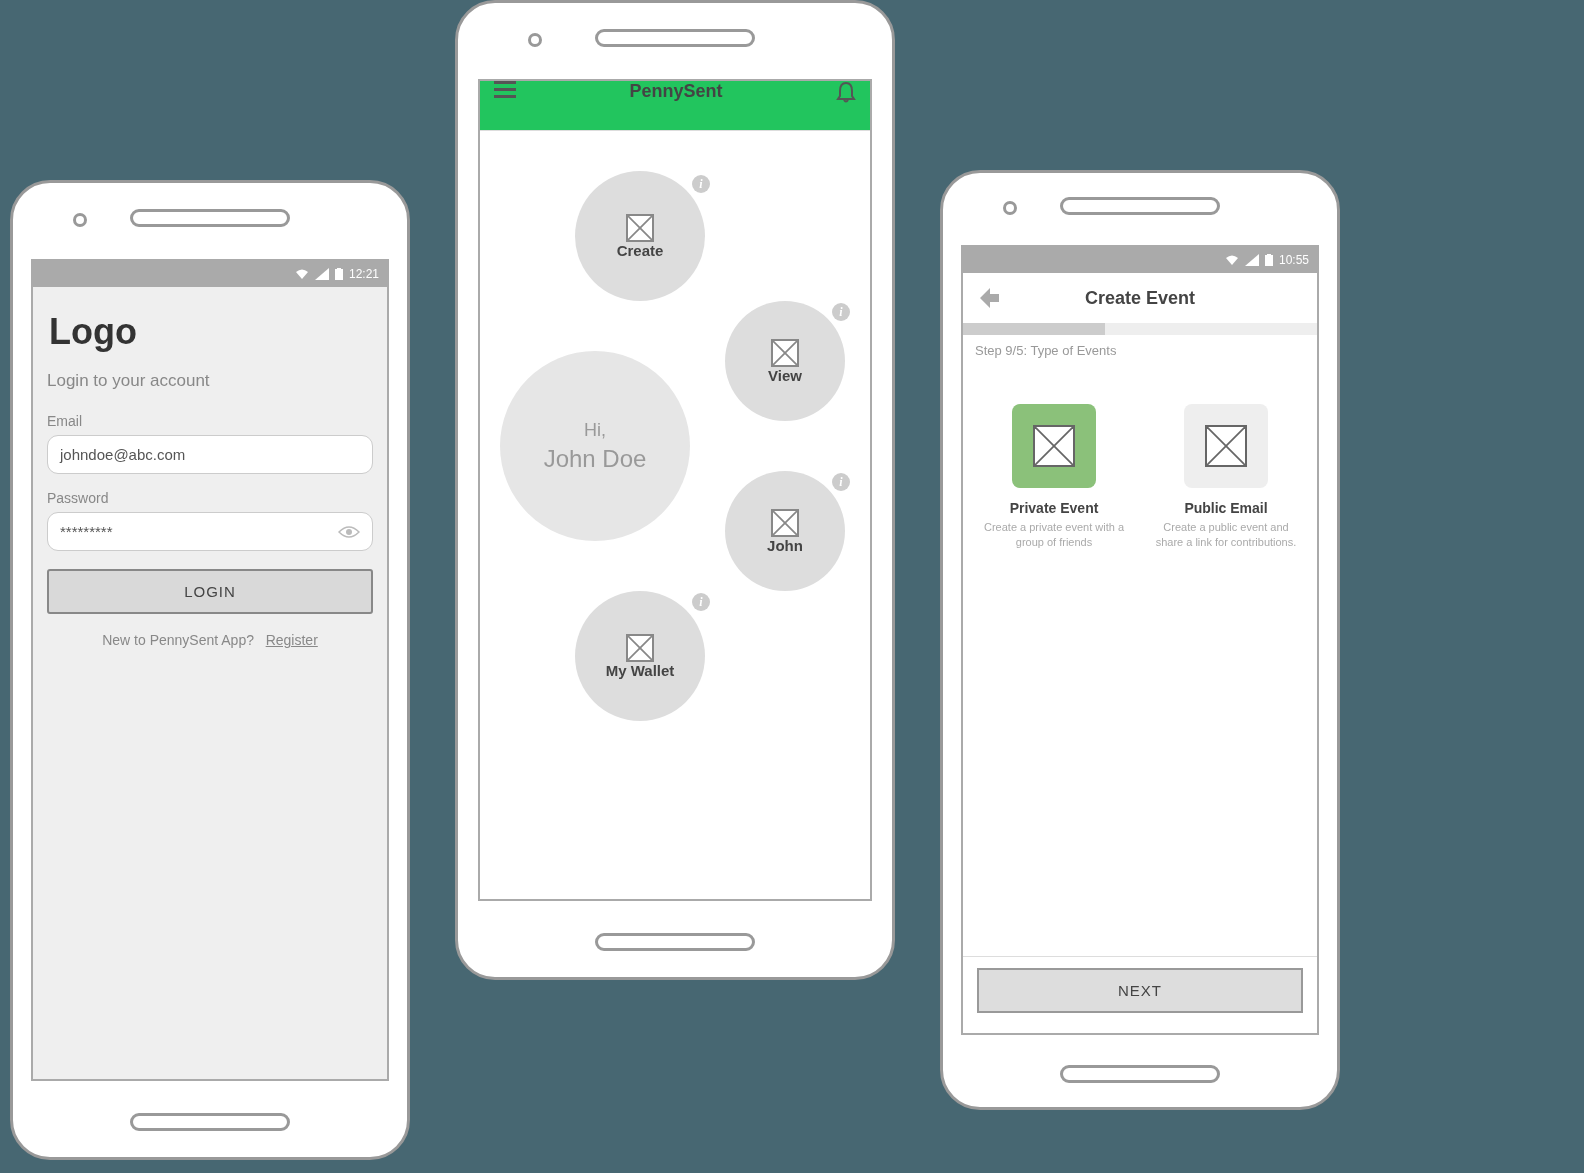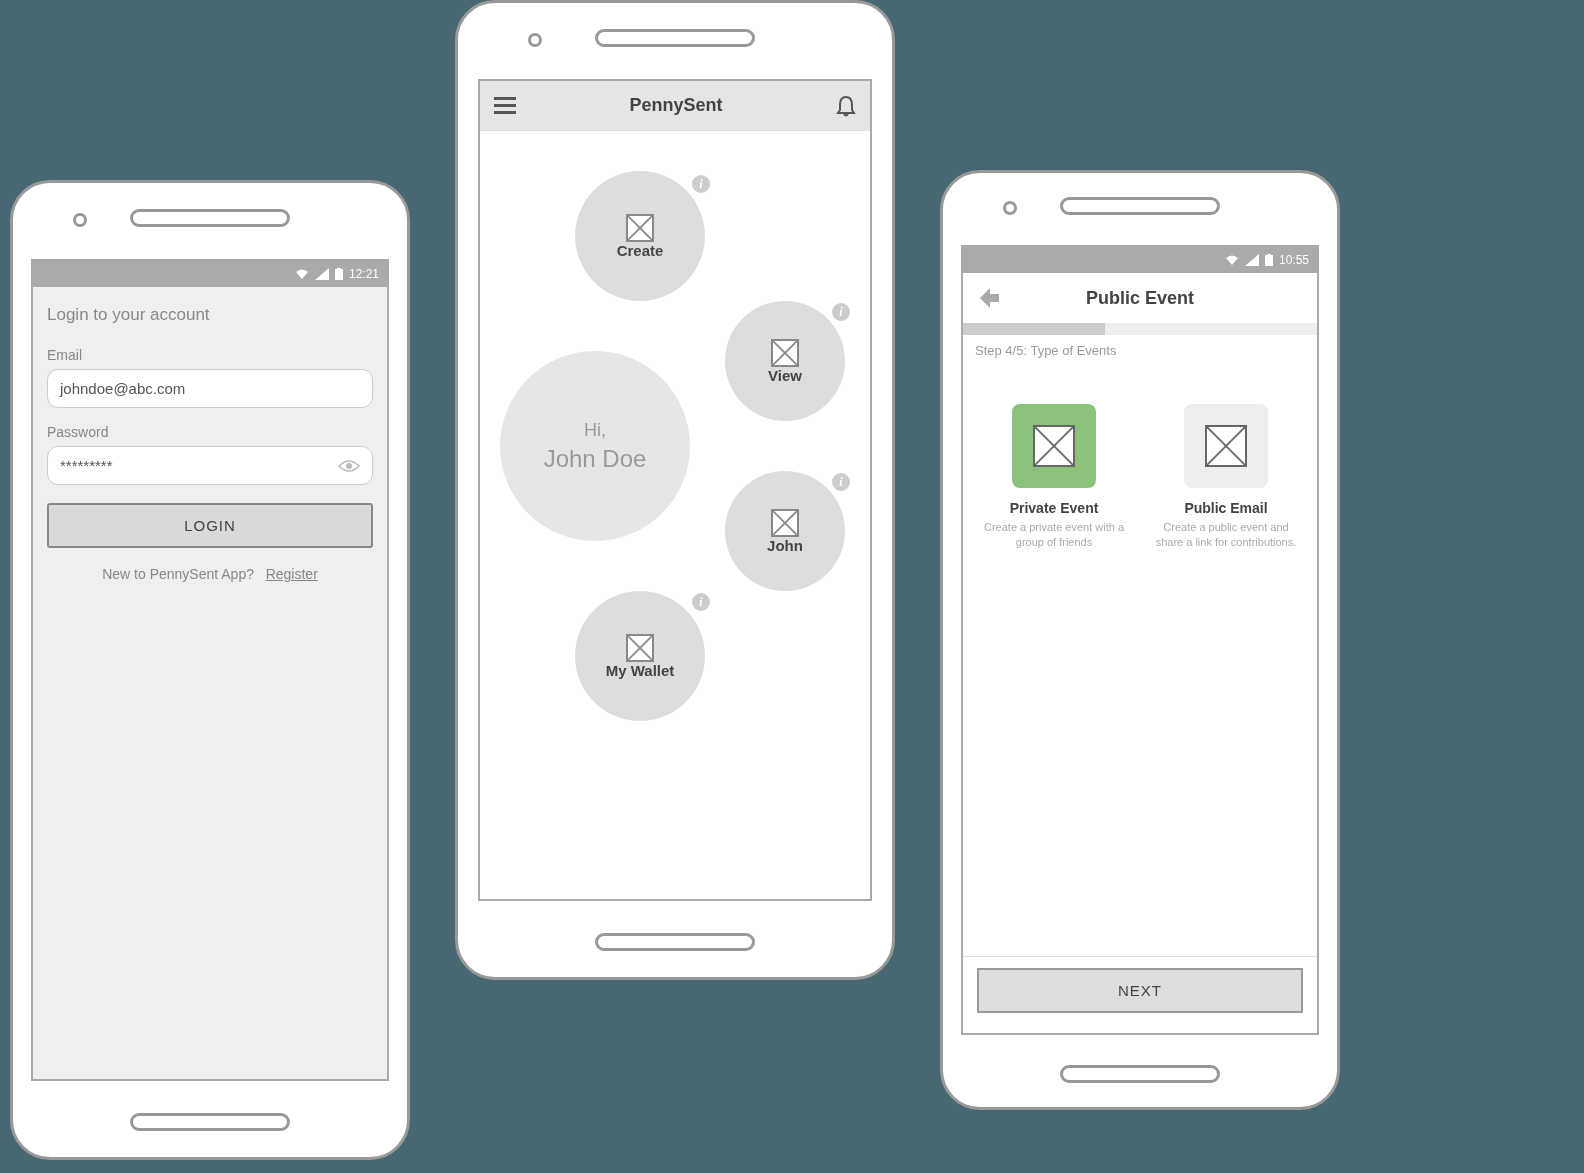--- a/index.html
+++ b/index.html
@@ -69,22 +69,22 @@
   .login-btn {
     width:100%; background:#d9d9d9; border:2px solid #888; border-radius:3px;
     text-align:center; padding:12px 0; font-size:15px; color:#444; letter-spacing:1px;
     margin-top:18px; font-family: Arial, sans-serif;
   }
   .reglink-row { text-align:center; margin-top:18px; font-size:14px; color:#888;}
   .reglink { color:#888; text-decoration:underline; }
 
   
   .appbar {
-    height:50px; background:#e5e5e5; border-bottom:1px solid #ddd;
-    display:flex; align-items:center; justify-content:space-between; padding:0 14px;
+    height:50px; background:#22c55e; border-bottom:1px solid #ddd;
+    display:flex; justify-content:space-between; padding:0 14px;
   }
   .appbar-title { font-weight:bold; color:#444; font-size:18px; }
   .home-body { position:relative; height: calc(100% - 26px - 50px); background:#fff;}
   .bubble {
     position:absolute; border-radius:50%; background:#ddd;
     display:flex; flex-direction:column; align-items:center; justify-content:center;
     color:#555;
   }
   .placeholder-box { width:28px; height:28px; border:2px solid #888; background:#fff; position:relative; }
   .placeholder-box svg { position:absolute; inset:0; }
@@ -145,20 +145,21 @@
       <svg width="14" height="12" viewBox="0 0 14 12">
           <path fill="#fff" d="M0 12 L14 12 L14 0 Z"></path>
         </svg>
       <svg width="8" height="12" viewBox="0 0 8 12">
           <rect x="0" y="1" width="8" height="11" fill="#fff"></rect>
           <rect x="2" y="0" width="4" height="2" fill="#fff"></rect>
         </svg>
       <span>12:21</span>
     </div>
     <div class="login-body">
+      <div class="logo">Logo</div>
       <div class="login-sub">Login to your account</div>
 
       <div class="flabel">Email</div>
       <div class="textbox">
         <span>johndoe@abc.com</span>
       </div>
 
       <div class="flabel">Password</div>
       <div class="textbox">
         <span>*********</span>
@@ -270,28 +271,28 @@
           <rect x="0" y="1" width="8" height="11" fill="#fff"></rect>
           <rect x="2" y="0" width="4" height="2" fill="#fff"></rect>
         </svg>
       <span>10:55</span>
     </div>
 
     <div class="ce-top">
       <svg class="back-arrow" width="26" height="26" viewBox="0 0 26 26">
         <path fill="#aaa" d="M15 3 L5 13 L15 23 L15 17 L24 17 L24 9 L15 9 Z"></path>
       </svg>
-      <span class="ce-title">Public Event</span>
+      <span class="ce-title">Create Event</span>
     </div>
 
     <div class="progress-wrap">
       <div class="progress-track">
         <div class="progress-fill" style="width:40%"></div>
       </div>
-      <div class="step-label">Step 4/5: Type of Events</div>
+      <div class="step-label">Step 9/5: Type of Events</div>
     </div>
 
     <div class="cards-row">
       <div class="card">
         <div class="card-tile sel">
           <div class="ph">
             <svg viewBox="0 0 42 42" style="position:absolute;inset:0;">
                 <line x1="0" y1="0" x2="42" y2="42" stroke="#666" stroke-width="2"></line>
                 <line x1="42" y1="0" x2="0" y2="42" stroke="#666" stroke-width="2"></line>
               </svg>

